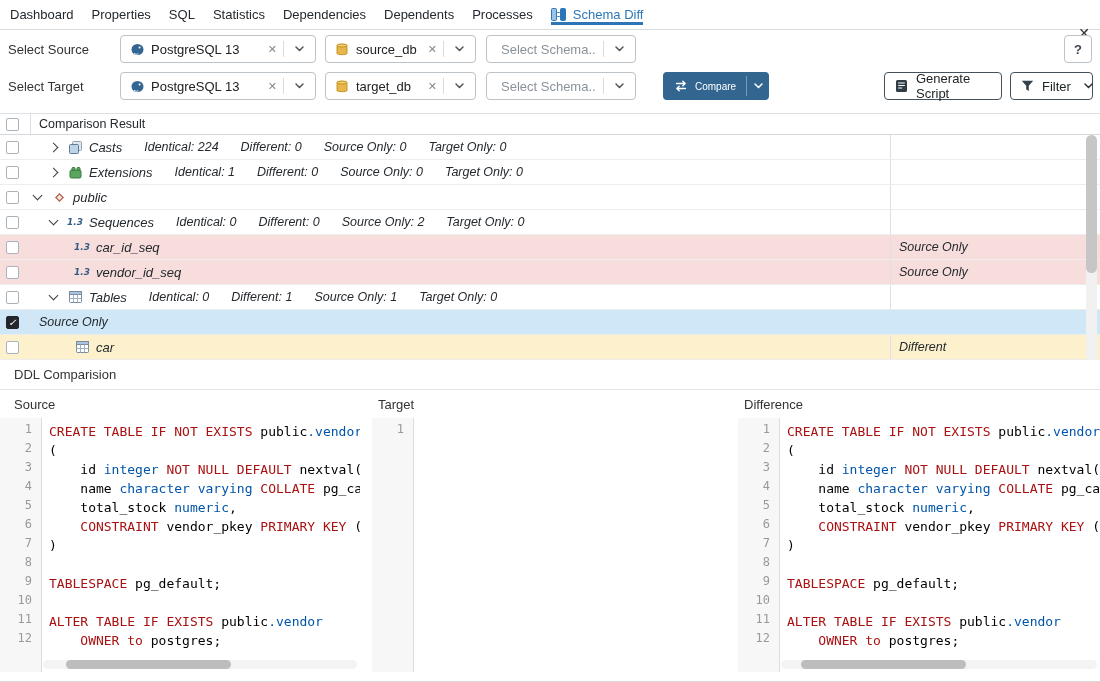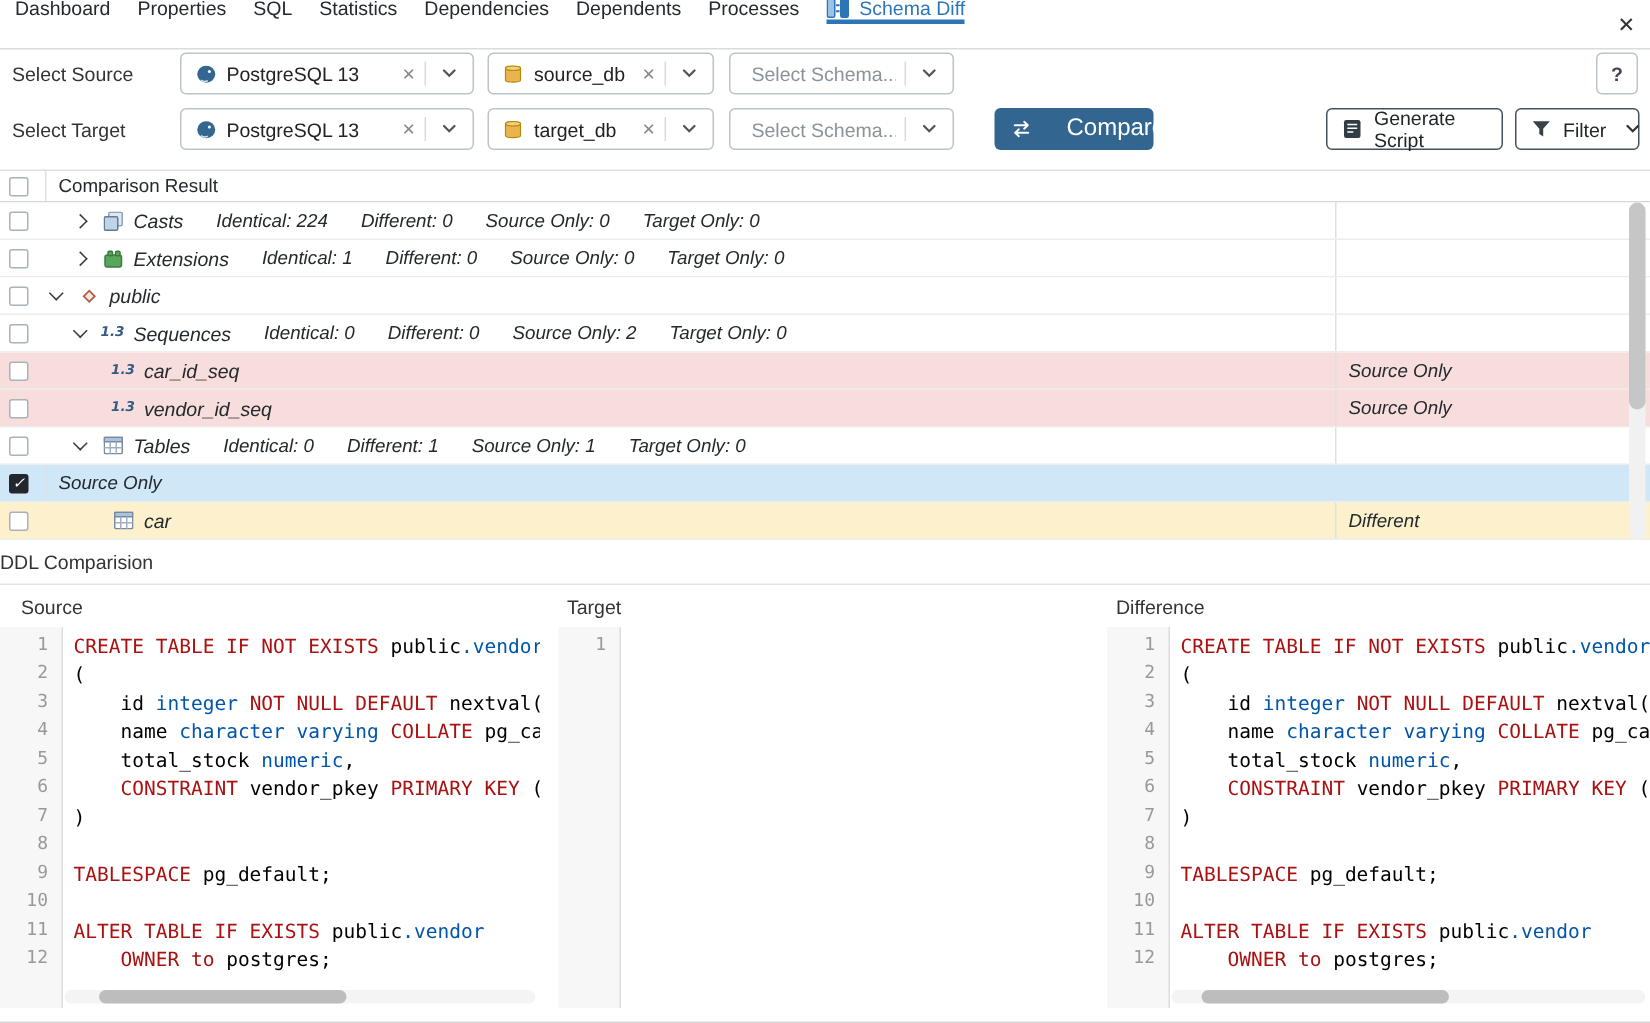--- a/index.html
+++ b/index.html
@@ -1,22 +1,22 @@
 <!DOCTYPE html>
 <html><head>
 <meta charset="utf-8">
 <style>
   * { margin:0; padding:0; box-sizing:border-box; }
   html,body { width:1100px; height:682px; overflow:hidden; }
   body { font-family:"Liberation Sans", sans-serif; background:#fff; }
   .app { position:relative; width:1100px; height:682px; background:#fff; overflow:hidden; }
 
   
-  .tabbar { position:absolute; top:0; left:0; right:0; height:30px; display:flex; align-items:flex-end;
-            padding:16px 10px; border-bottom:1px solid #d8dce0; background:#fff; }
+  .tabbar { position:absolute; top:0; left:0; right:0; height:30px; display:flex; align-items:flex-start;
+            padding:4px 10px; border-bottom:1px solid #d8dce0; background:#fff;flex-direction:column; }
   .tabs { display:flex; align-items:stretch; gap:18px; }
   .tab { display:flex; align-items:center; gap:6px; font-size:13px; color:#24292e; cursor:default;
          border-bottom:3px solid transparent; padding-top:3px; white-space:nowrap; }
   .tab.active { color:#2c76b8; border-bottom-color:#2c76b8; }
   .close { margin-left:auto; align-self:center; font-size:14px; color:#333; }
 
   
   .trow { position:absolute; left:0; right:0; height:28px; }
   .trow-1 { top:35px; } .trow-2 { top:72px; }
   .flabel { position:absolute; left:8px; top:0; height:28px; display:flex; align-items:center;
@@ -29,21 +29,21 @@
   .select .vsep { width:1px; height:16px; background:#d8dcdf; margin-right:7px; }
   .icon { display:inline-flex; align-items:center; justify-content:center; width:16px; flex:none; }
   .caret { color:#555; }
 
   .helpbtn { position:absolute; left:1064px; top:0; width:28px; height:28px; border:1px solid #bcc3c9;
              border-radius:4px; background:#fff; font-size:13px; font-weight:bold; color:#445;
              display:flex; align-items:center; justify-content:center; }
 
   .btn-primary { position:absolute; top:0; height:28px; background:#326690; border-radius:4px; color:#fff;
                  display:flex; align-items:center; }
-  .btn-primary .main { display:flex; align-items:center; gap:22px; padding:0 4px 0 10px; font-size:16px; }
+  .btn-primary .main { display:flex; align-items:center; gap:6px; padding:0 4px 0 10px; font-size:10px; }
   .btn-primary .bsep { width:1px; align-self:stretch; margin:4px 0 4px 6px; background:rgba(255,255,255,.35); }
   .btn-primary .dd { width:22px; display:flex; align-items:center; justify-content:center; color:#fff; }
 
   .btn-outline { position:absolute; top:0; height:28px; border:1px solid #44525e; border-radius:4px;
                  background:#fff; display:flex; align-items:center; color:#202528; font-size:13px; }
   .btn-outline .main { flex:1; display:flex; align-items:center; justify-content:center; gap:7px; padding:0 8px; }
   .btn-outline .fsep { width:1px; align-self:stretch; background:#44525e; }
   .btn-outline .dd { width:20px; display:flex; align-items:center; justify-content:center; color:#333; }
 
   
@@ -66,21 +66,21 @@
   .chev.right { transform:rotate(-45deg); }
   .chev.down  { transform:rotate(45deg); margin-top:-3px; }
   .grid .icon { margin-right:6px; }
   .stat { margin-left:22px; font-size:12.5px; color:#24292e; }
   .seqtxt { font-size:9px; font-weight:bold; color:#335c85; font-family:"DejaVu Sans", sans-serif; }
   .vscroll { position:absolute; right:3px; top:21px; width:11px; height:225px; background:#f1f1f1; border-radius:6px; }
   .vthumb { position:absolute; left:0; top:0; width:11px; height:138px; background:#c6c6c6; border-radius:6px; }
 
   
   .ddlhead { position:absolute; top:360px; left:0; right:0; height:30px; display:flex; align-items:center;
-             font-size:13px; color:#333; border-bottom:1px solid #e2e5e8; background:#fff; }
+             padding-left:14px; font-size:13px; color:#333; border-bottom:1px solid #e2e5e8; background:#fff; }
   .plabels { position:absolute; top:390px; left:0; right:0; height:28px; }
   .plabel { position:absolute; top:0; height:28px; display:flex; align-items:center; font-size:13px; color:#333; }
 
   .editor { position:absolute; top:418px; height:254px; background:#fff; overflow:hidden; }
   .gutter { position:absolute; left:0; top:0; bottom:0; width:42px; background:#f7f7f7;
             border-right:1px solid #ddd; padding-top:4px; }
   .gutter .ln { height:19px; line-height:19px; text-align:right; padding-right:9px; color:#999;
                 font:12px "DejaVu Sans Mono", monospace; }
   .code { position:absolute; left:43px; right:0; top:0; bottom:0; padding:4px 0 0 6px;
           font:13px/19px "DejaVu Sans Mono", monospace; color:#000; white-space:pre; overflow:hidden; }

